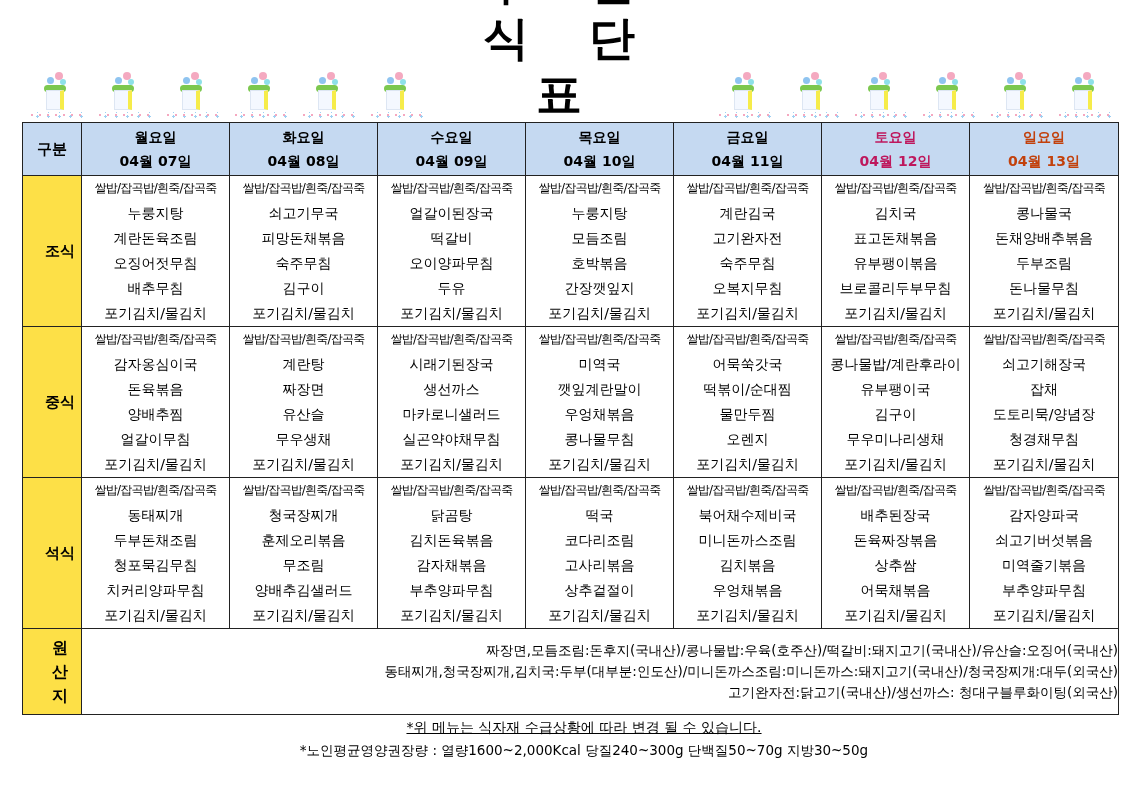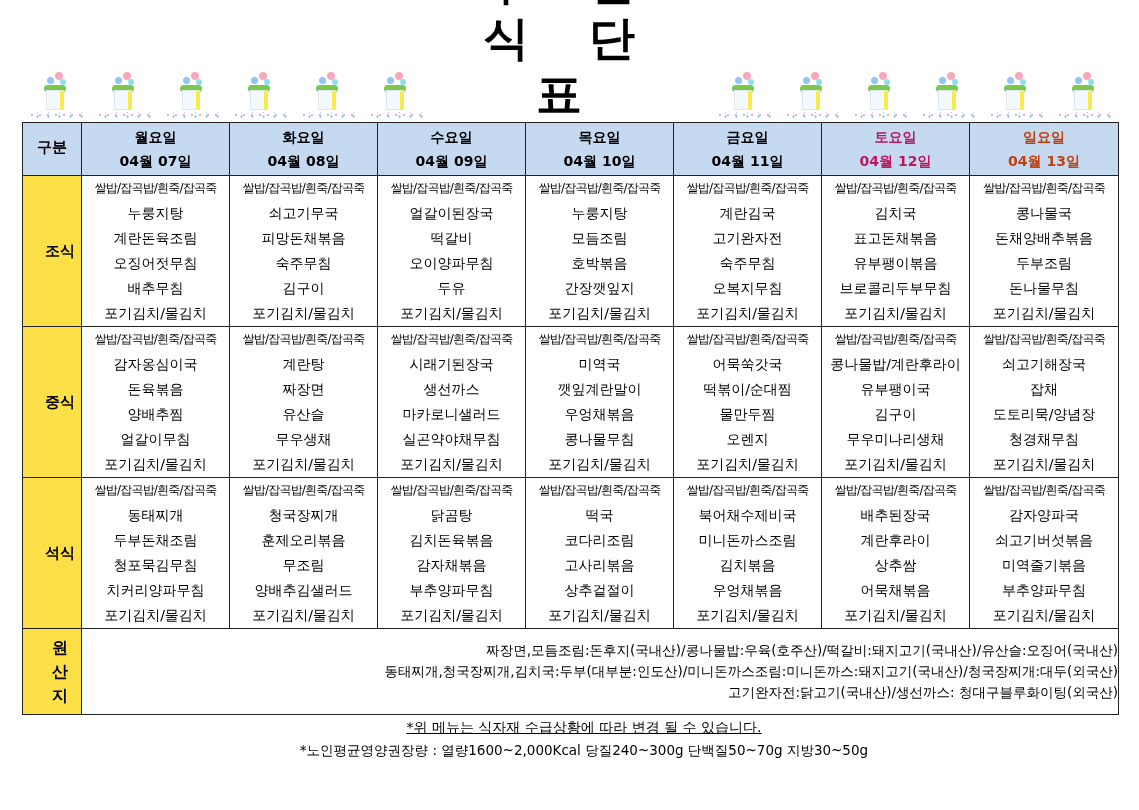--- a/index.html
+++ b/index.html
@@ -38,21 +38,21 @@
     letter-spacing: 22px; line-height: 56px; font-family: "DejaVu Sans", sans-serif;
   }
   table.menu {
     position: absolute; left: 22px; top: 122px; width: 1096px;
     border-collapse: collapse; table-layout: fixed;
   }
   table.menu td, table.menu th {
     border: 1px solid #222; text-align: center; vertical-align: middle;
   }
   .hdr th { background: #c5d9f1; height: 53px; font-size: 14px; font-weight: bold; line-height: 24px; }
-  .hdr th.label { font-size: 15px; font-family: Liberation Mono, monospace; }
+  .hdr th.label { font-size: 15px; }
   .sat { color: #be185d; }
   .sun { color: #c2410c; }
   .side { background: #fde047; font-size: 15px; font-weight: bold; padding-left: 16px; }
   .meal td.cell { padding: 0; height: 151px; vertical-align: top; }
   .cell .rice { font-size: 12px; letter-spacing: -0.8px; white-space: nowrap; height: 25px; line-height: 25px; overflow: hidden; }
   .cell .item { font-size: 14px; height: 25px; line-height: 25px; white-space: nowrap; }
   .origin td { height: 86px; }
   .origin .side { line-height: 24px; font-size: 16px; }
   .origin .text { font-size: 13.5px; line-height: 21px; text-align: right; }
   .notes { position: absolute; left: 36px; top: 716px; width: 1096px; text-align: center; }
@@ -365,21 +365,21 @@
           <div class="rice">쌀밥/잡곡밥/흰죽/잡곡죽</div>
           <div class="item">북어채수제비국</div>
           <div class="item">미니돈까스조림</div>
           <div class="item">김치볶음</div>
           <div class="item">우엉채볶음</div>
           <div class="item">포기김치/물김치</div>
         </td>
         <td class="cell">
           <div class="rice">쌀밥/잡곡밥/흰죽/잡곡죽</div>
           <div class="item">배추된장국</div>
-          <div class="item">계란후라이</div>
+          <div class="item">돈육짜장볶음</div>
           <div class="item">상추쌈</div>
           <div class="item">어묵채볶음</div>
           <div class="item">포기김치/물김치</div>
         </td>
         <td class="cell">
           <div class="rice">쌀밥/잡곡밥/흰죽/잡곡죽</div>
           <div class="item">감자양파국</div>
           <div class="item">쇠고기버섯볶음</div>
           <div class="item">미역줄기볶음</div>
           <div class="item">부추양파무침</div>

